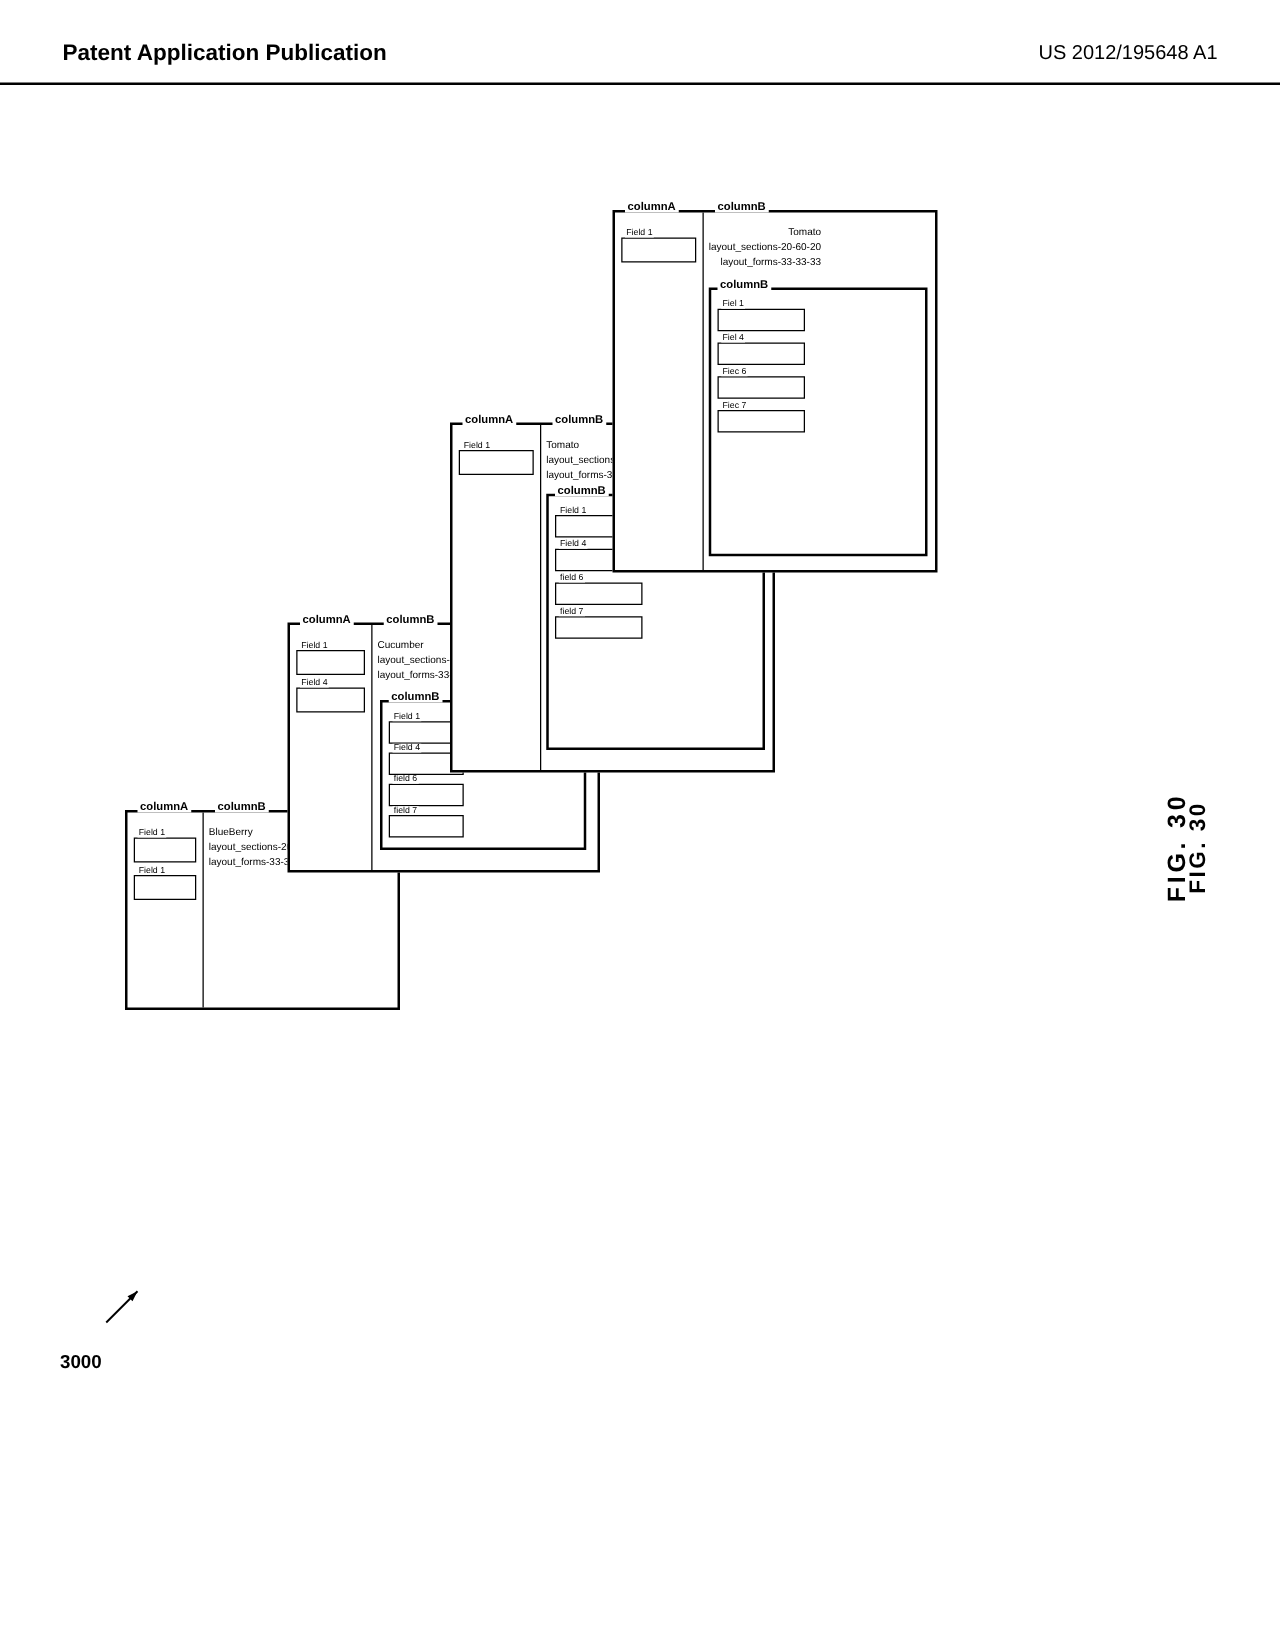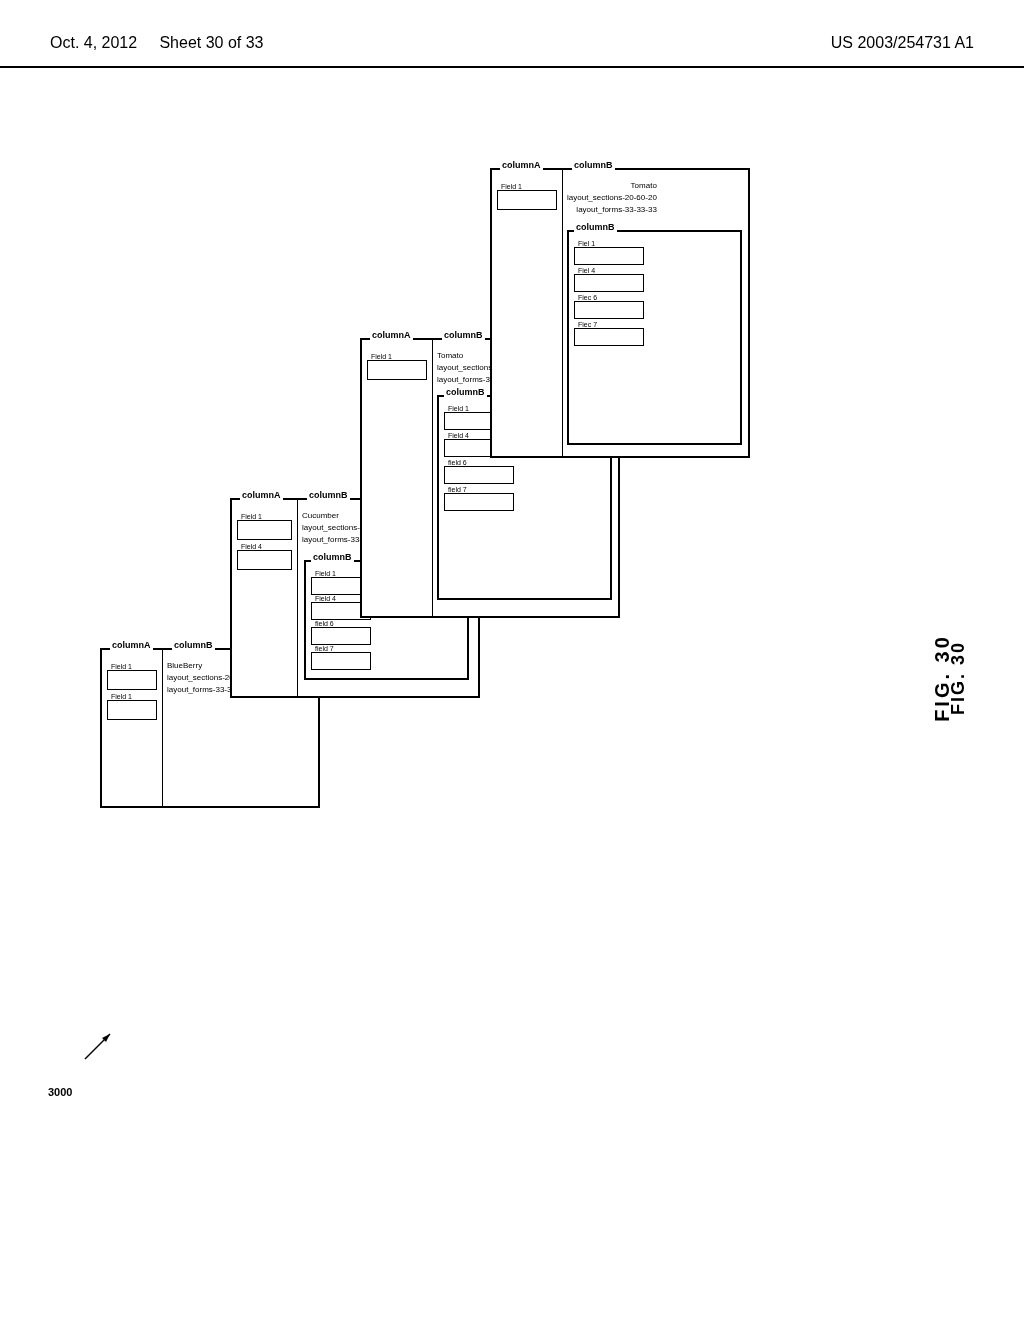--- a/index.html
+++ b/index.html
@@ -41,30 +41,27 @@
     .main-content {
       position: relative;
       width: 100%;
       height: calc(100% - 100px);
     }
   </style>
 </head>
 <body>
 
 <div class="header">
-  <div class="header-center">
-    <span>Oct. 4, 2012</span>&nbsp;&nbsp;&nbsp;&nbsp;
-    <span>Sheet 30 of 33</span>
-  </div>
-  <div class="header-right">US 2003/254731 A1</div>
+  <div class="header-left">Patent Application Publication</div>
+  <div class="header-right">US 2012/195648 A1</div>
 </div>
 
 <div class="main-content">
 
-  <div style="position:absolute; bottom:190px; left:48px; font-size:11px; font-weight:bold;">3000</div>
+  <div style="position:absolute; bottom:190px; left:48px; font-size:15px; font-weight:bold;">3000</div>
 
   <div style="position:absolute; bottom:220px; left:80px;">
     <svg width="40" height="40" viewBox="0 0 40 40">
       <line x1="5" y1="35" x2="30" y2="10" stroke="#000" stroke-width="1.5"></line>
       <polygon points="30,10 22,14 26,18" fill="#000"></polygon>
     </svg>
   </div>
 
   <div style="position:absolute; right:55px; top:50%; transform:translateY(-50%); display:flex; flex-direction:column; align-items:center; gap:2px;">
     <span style="font-size:18px; font-weight:bold; writing-mode:vertical-lr; transform:rotate(180deg); letter-spacing:2px;">FIG. 30</span>

